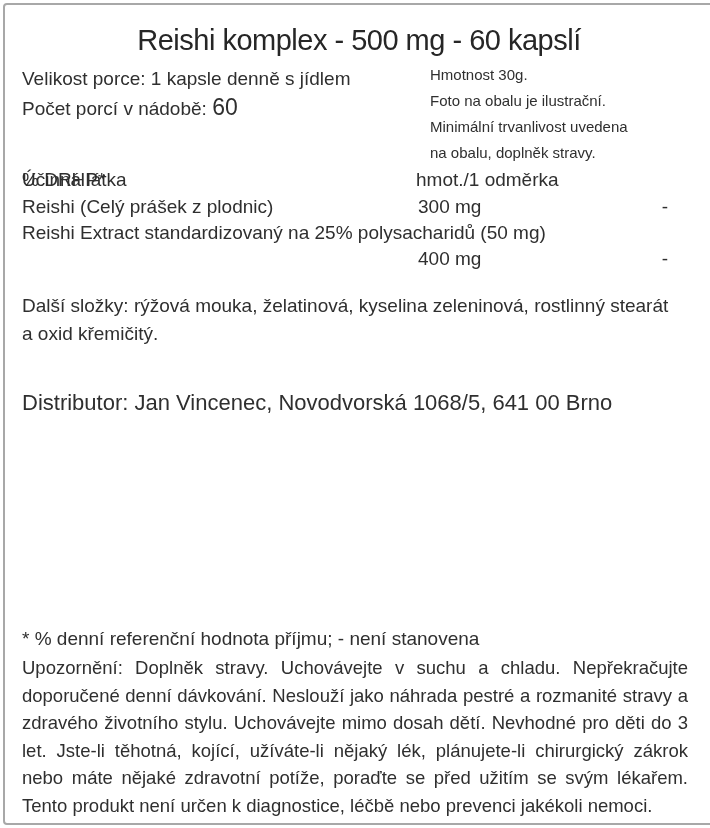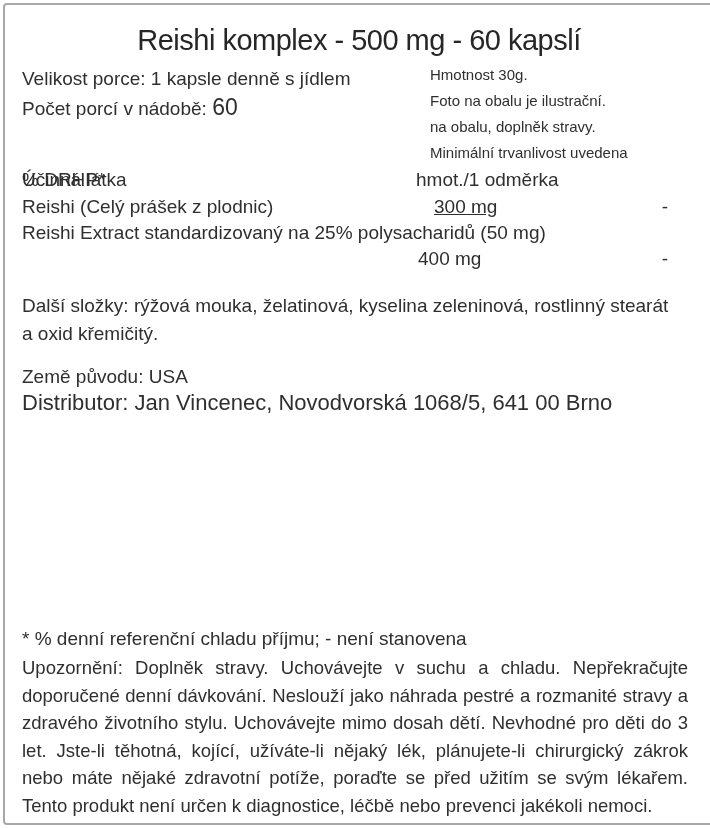--- a/index.html
+++ b/index.html
@@ -48,21 +48,21 @@
     white-space: nowrap;
   }
   .tbl-header-ingredient { left: 22px;  top: 169px; }
   .tbl-header-amount     { left: 416px; top: 169px; }
   .tbl-col-right {
     position: absolute;
     right: 50px;
     white-space: nowrap;
   }
   .tbl-r1-ingredient { left: 22px;  top: 196px; }
-  .tbl-r1-amount     { left: 434px; top: 196px; text-decoration: underline; }
+  .tbl-r1-amount     { left: 418px; top: 196px; }
   .tbl-r1-drhp       { top: 196px; }
   .tbl-r2-ingredient { left: 22px;  top: 222px; }
   .tbl-r2-amount     { left: 418px; top: 248px; }
   .tbl-r2-drhp       { top: 248px; }
   .other-ingredients {
     position: absolute;
     left: 22px; top: 292px;
     width: 660px;
     font-size: 19px;
     line-height: 28px;
@@ -88,36 +88,35 @@
   <div class="label-frame"></div>
 
   <div class="product-title">Reishi komplex - 500 mg - 60 kapslí</div>
 
   <div class="abs body-text serving-line1">Velikost porce: 1 kapsle denně s jídlem</div>
   <div class="abs body-text serving-line2"><span>Počet porcí v nádobě: </span><span class="serving-count-value">60</span></div>
 
   <div class="side-notes">
     <div>Hmotnost 30g.</div>
     <div>Foto na obalu je ilustrační.</div>
+    <div>Minimální trvanlivost uvedena</div>
     <div>na obalu, doplněk stravy.</div>
-    <div>Minimální trvanlivost uvedena</div>
   </div>
 
   <div class="abs body-text tbl-header-ingredient">Účinná látka</div>
   <div class="abs body-text tbl-header-amount">hmot./1 odměrka</div>
   <div class="tbl-col-right body-text tbl-header-ingredient" style="top:169px">% DRHP*</div>
 
   <div class="abs body-text tbl-r1-ingredient">Reishi (Celý prášek z plodnic)</div>
   <div class="abs body-text tbl-r1-amount">300 mg</div>
   <div class="tbl-col-right body-text tbl-r1-drhp">-</div>
 
   <div class="abs body-text tbl-r2-ingredient">Reishi Extract standardizovaný na 25% polysacharidů (50 mg)</div>
   <div class="abs body-text tbl-r2-amount">400 mg</div>
   <div class="tbl-col-right body-text tbl-r2-drhp">-</div>
 
   <div class="other-ingredients">Další složky: rýžová mouka, želatinová, kyselina zeleninová, rostlinný stearát a oxid křemičitý.</div>
 
-  <div class="abs body-text origin-line">Země původu: USA</div>
   <div class="abs distributor-line">Distributor: Jan Vincenec, Novodvorská 1068/5, 641 00 Brno</div>
 
-  <div class="abs body-text footnote-line">* % denní referenční chladu příjmu; - není stanovena</div>
+  <div class="abs body-text footnote-line">* % denní referenční hodnota příjmu; - není stanovena</div>
   <div class="warning-paragraph">Upozornění: Doplněk stravy. Uchovávejte v suchu a chladu. Nepřekračujte doporučené denní dávkování. Neslouží jako náhrada pestré a rozmanité stravy a zdravého životního stylu. Uchovávejte mimo dosah dětí. Nevhodné pro děti do 3 let. Jste-li těhotná, kojící, užíváte-li nějaký lék, plánujete-li chirurgický zákrok nebo máte nějaké zdravotní potíže, poraďte se před užitím se svým lékařem. Tento produkt není určen k diagnostice, léčbě nebo prevenci jakékoli nemoci.</div>
 </div>
 
 </body></html>

